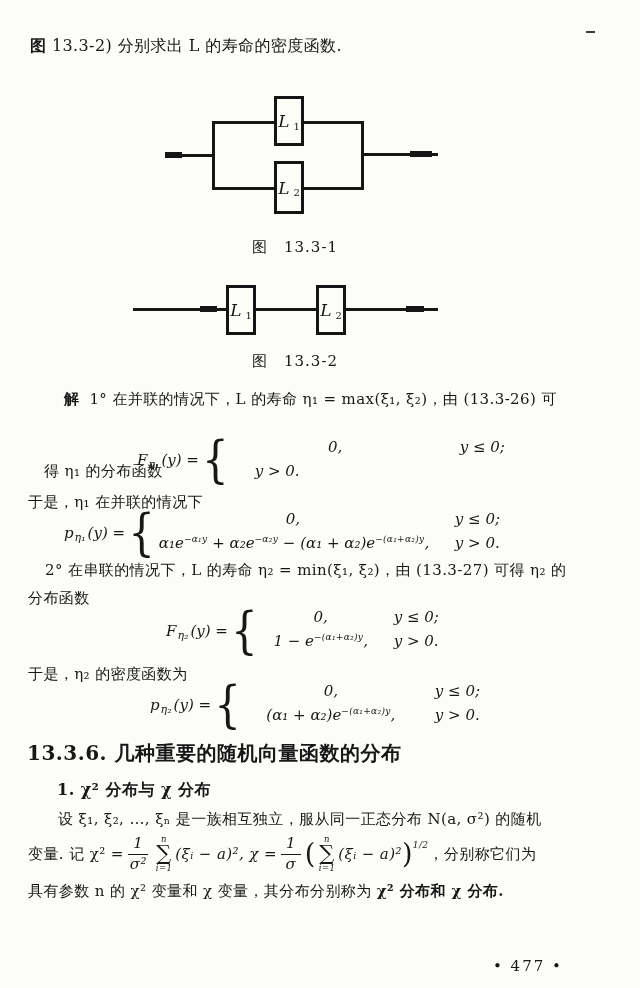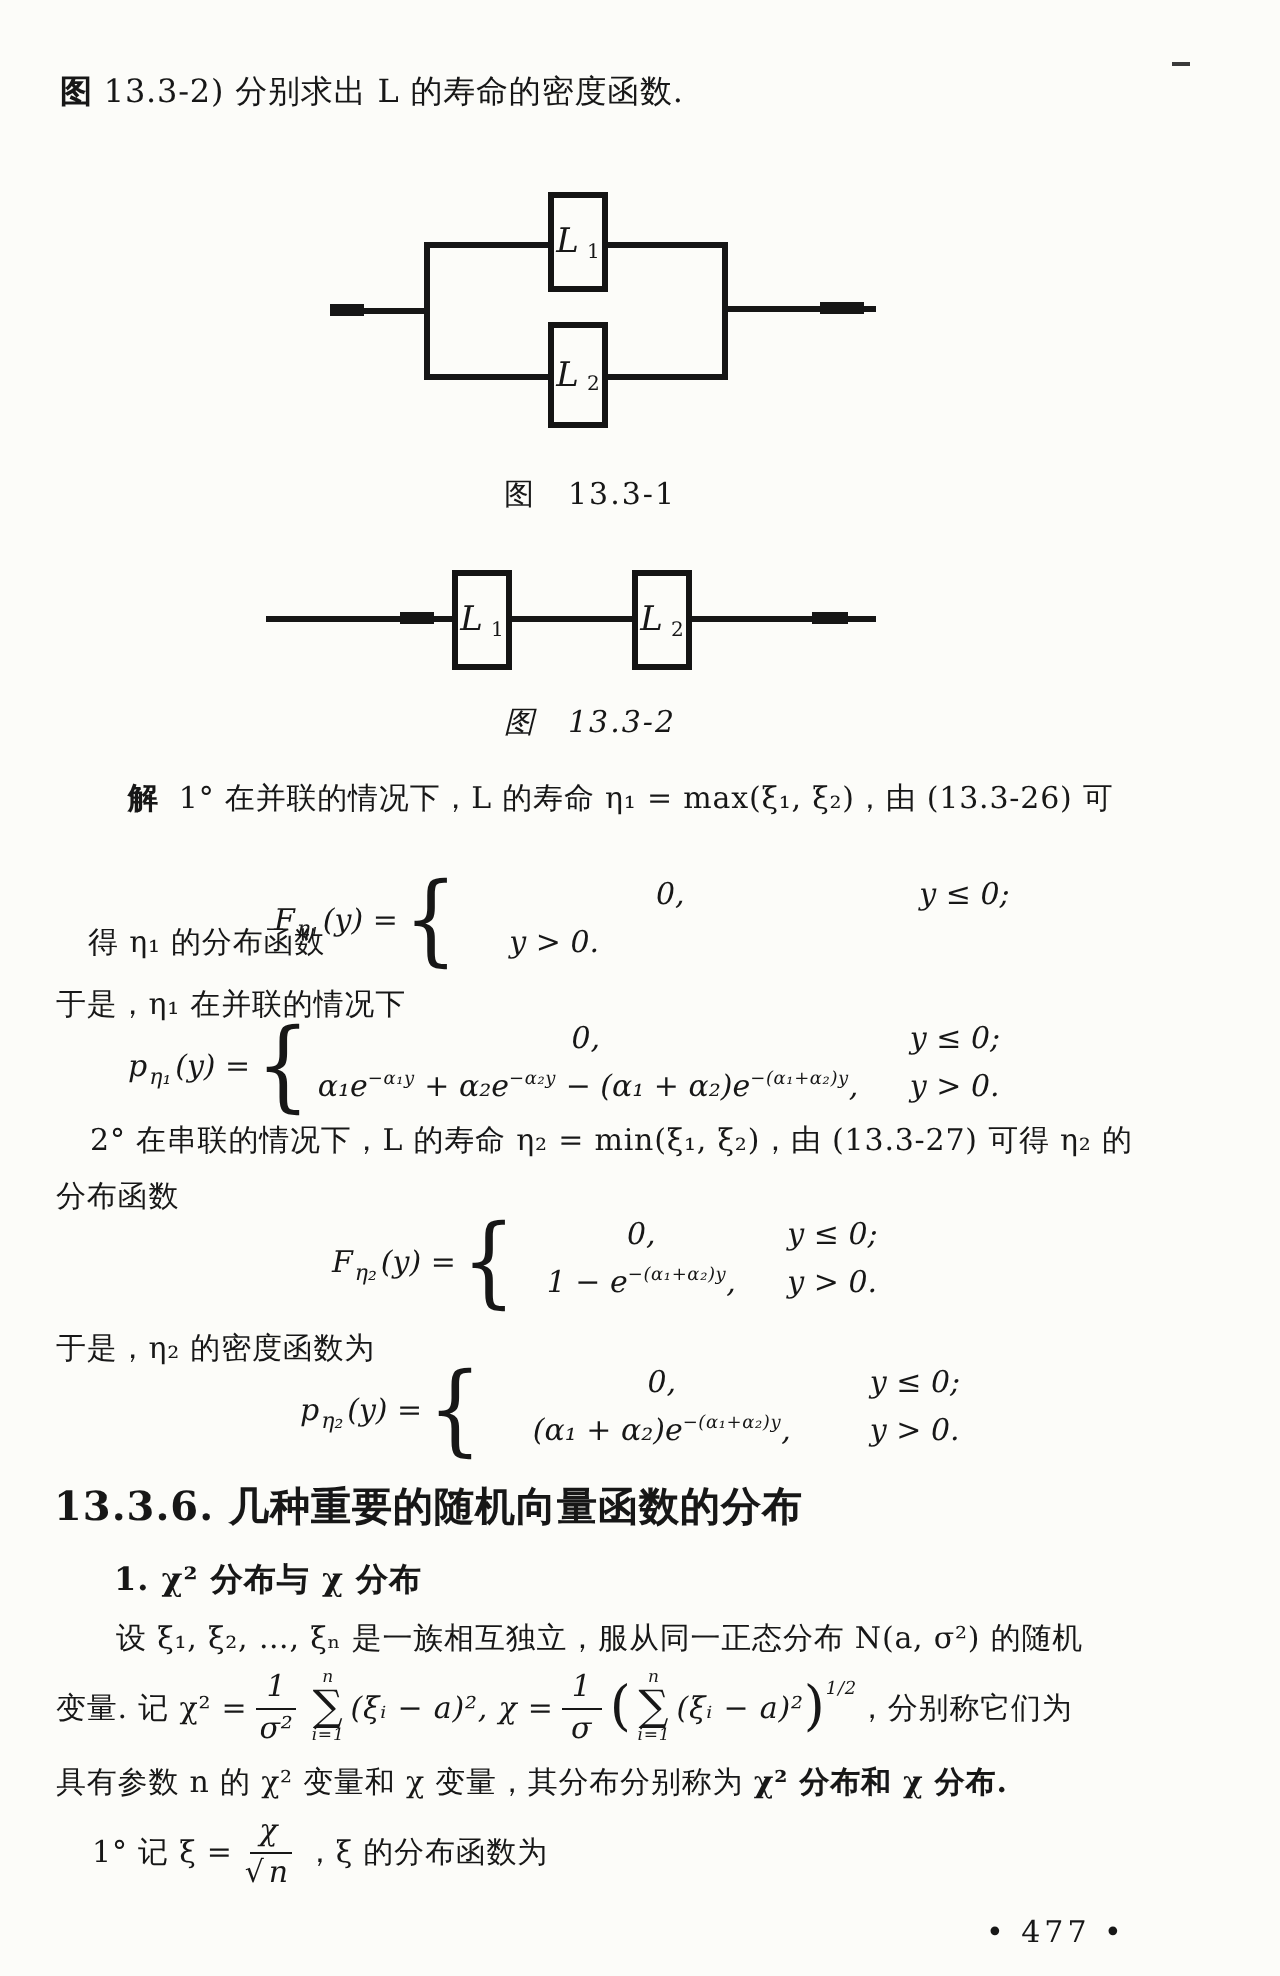--- a/index.html
+++ b/index.html
@@ -96,21 +96,21 @@
         <span class="lsub">1</span>
     </div>
     <div class="w" style="left:128px;top:25px;width:60px;height:3px;"></div>
     <div class="lbox" style="left:188px;top:2px;width:24px;height:44px;">
       <span>L</span>
         <span class="lsub">2</span>
     </div>
     <div class="w" style="left:218px;top:25px;width:92px;height:3px;"></div>
     <div class="w" style="left:278px;top:23px;width:18px;height:6px;"></div>
   </div>
-  <div class="caption" style="top:352px;font-style:italic;">图　13.3-2</div>
+  <div class="caption" style="top:352px;">图　13.3-2</div>
 
   <div class="txt" style="left:32px;top:386px;margin-left:32px;">
     <span class="bold" style="margin-right:10px;">解</span><span>1° 在并联的情况下，L 的寿命 η₁ = max(ξ₁, ξ₂)，由 (13.3-26) 可</span>
   </div>
   <div class="txt" style="left:44px;top:414px;margin-top:44px;">得 η₁ 的分布函数</div>
 
   <div class="formula f1">
       <span class="f-lhs">
         <span class="f-name">F</span>
         <span class="f-sub">η₁</span>
@@ -222,24 +222,16 @@
     <span class="it">(ξᵢ − a)²</span>
     <span class="bigparen">)</span>
     <span class="psup">1/2</span>
     <span>，分别称它们为</span>
   </div>
 
   <div class="txt" style="left:28px;top:878px;">
     <span>具有参数 n 的 χ² 变量和 χ 变量，其分布分别称为 </span><span class="bold">χ² 分布和 χ 分布.</span>
   </div>
 
-  <div class="mline" style="left:46px;top:907px;height:38px;">
-    <span>1° 记 ξ =</span>
-    <span class="frac">
-      <span class="num">χ</span>
-      <span class="den"><span>√</span><span class="rootbar">n</span></span>
-    </span>
-    <span>，ξ 的分布函数为</span>
-  </div>
 
   <div class="pageno" style="left:493px;top:957px;">• 477 •</div>
 
 </div>
 
 </body></html>

